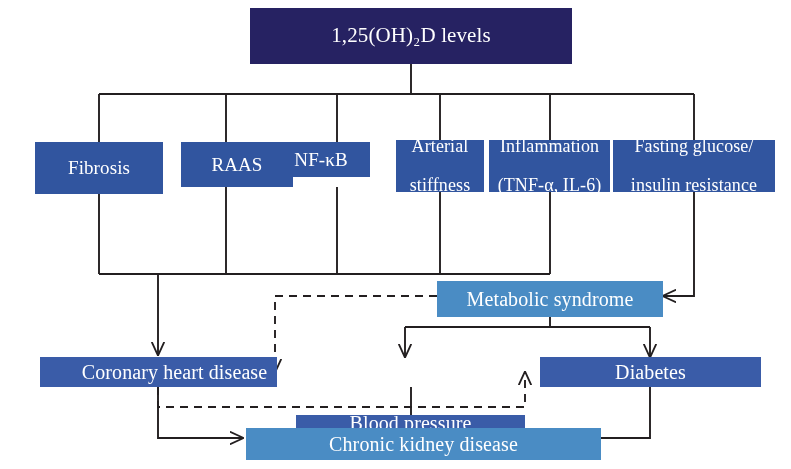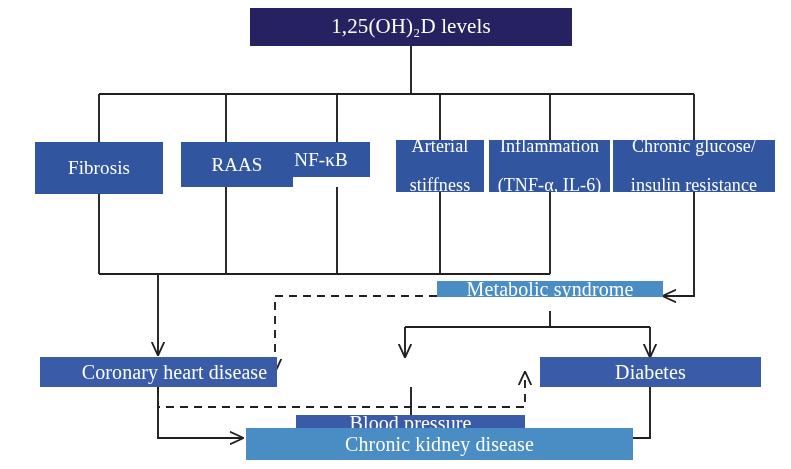--- a/index.html
+++ b/index.html
@@ -95,21 +95,21 @@
     </g>
 
     <g fill="none" stroke="#231f20" stroke-width="1.9" stroke-dasharray="8 6">
 
       <path d="M 437 296 L 275 296 L 275 372" marker-end="url(#arrowhead)"></path>
 
       <path d="M 158 387 L 158 407 L 525 407 L 525 372" marker-end="url(#arrowhead)"></path>
     </g>
   </svg>
 
-  <div class="node lvl-root" style="left:250px; top:8px; width:322px; height:38px;">
+  <div class="node lvl-root" style="left:250px; top:8px; width:322px; height:56px;">
     <span>1,25(OH)₂D levels</span>
   </div>
 
   <div class="node lvl-mid" style="left:35px; top:142px; width:128px; height:52px;">
     <span>Fibrosis</span>
   </div>
 
   <div class="node lvl-mid" style="left:181px; top:142px; width:112px; height:45px;">
     <span>RAAS</span>
   </div>
@@ -127,38 +127,38 @@
 
   <div class="node lvl-mid-sm two-line" style="left:489px; top:140px; width:121px; height:52px;font-family:Liberation Serif, serif;">
     <span>
       <span>Inflammation</span><br>
       <span>(TNF-α, IL-6)</span>
     </span>
   </div>
 
   <div class="node lvl-mid-sm two-line" style="left:613px; top:140px; width:162px; height:52px;">
     <span>
-      <span>Chronic glucose/</span><br>
+      <span>Fasting glucose/</span><br>
       <span>insulin resistance</span>
     </span>
   </div>
 
-  <div class="node lvl-out" style="left:437px; top:281px; width:226px; height:16px;">
+  <div class="node lvl-out" style="left:437px; top:281px; width:226px; height:36px;">
     <span>Metabolic syndrome</span>
   </div>
 
   <div class="node lvl-dis" style="left:40px; top:357px; width:237px; height:30px;padding-left:36px;">
     <span>Coronary heart disease</span>
   </div>
 
   <div class="node lvl-dis" style="left:296px; top:377px; width:229px; height:16px;margin-top:38px;">
     <span>Blood pressure</span>
   </div>
 
   <div class="node lvl-dis" style="left:540px; top:357px; width:221px; height:30px;">
     <span>Diabetes</span>
   </div>
 
-  <div class="node lvl-out" style="left:246px; top:428px; width:387px; height:32px;">
+  <div class="node lvl-out" style="left:246px; top:428px; width:355px; height:32px;">
     <span>Chronic kidney disease</span>
   </div>
 
 </div>
 
 </body></html>

